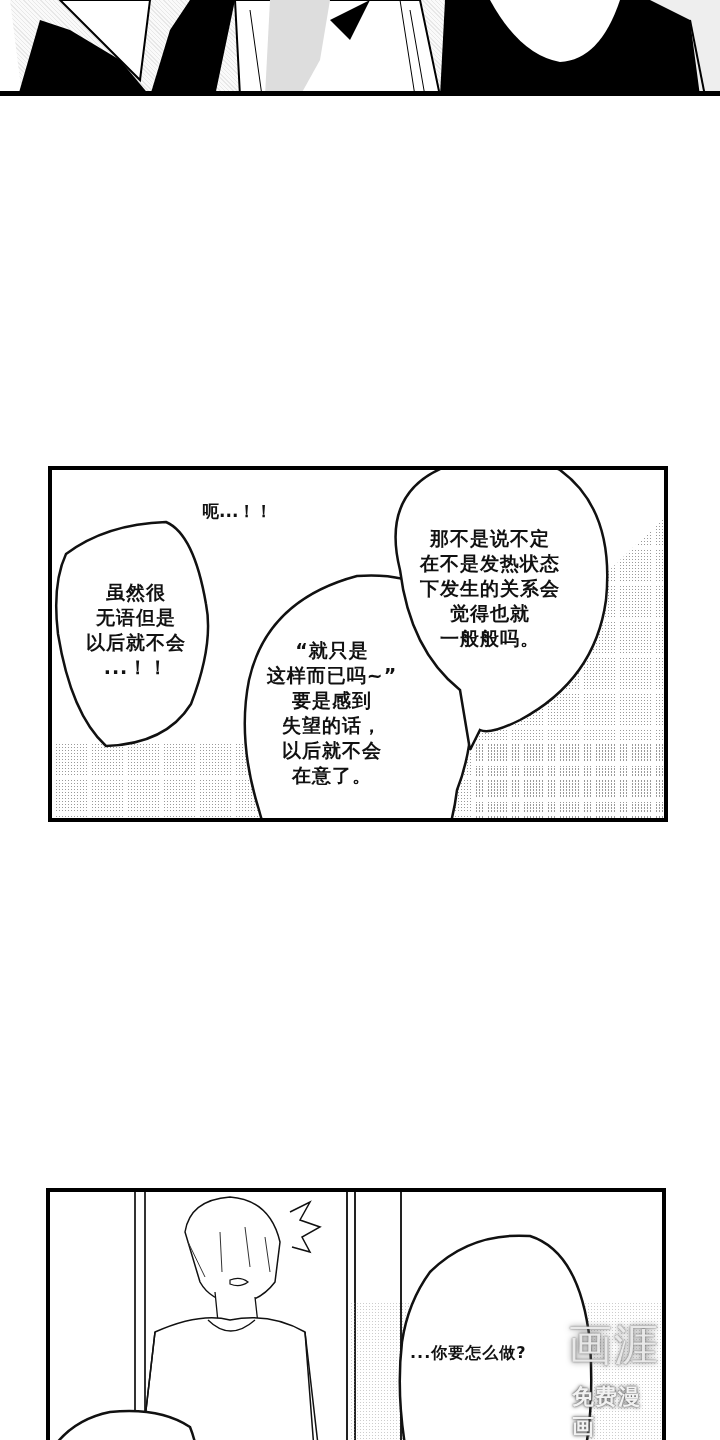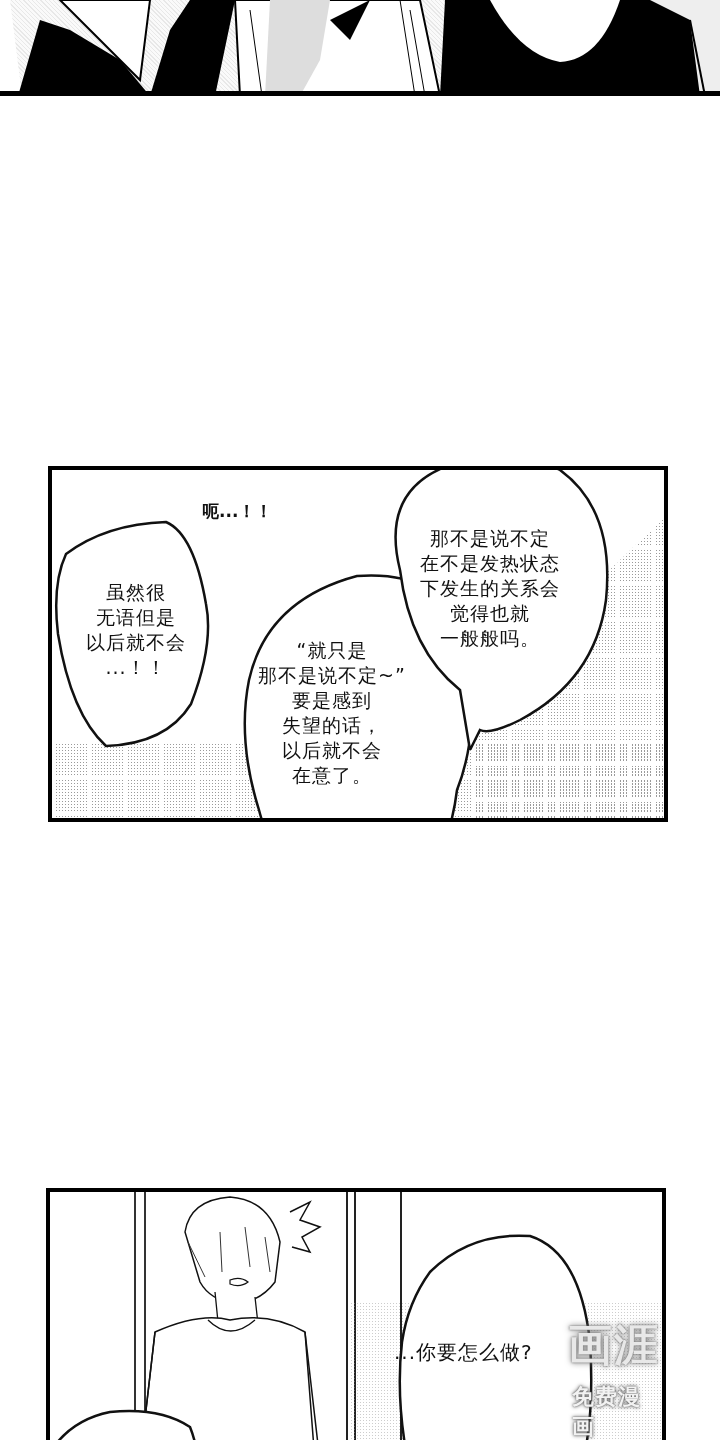--- a/index.html
+++ b/index.html
@@ -18,26 +18,26 @@
   .screentone { position:absolute;
     background-image:
       radial-gradient(#9a9a9a 0.6px, transparent 0.8px);
     background-size:3px 3px; }
   .grid-lines { position:absolute;
     background-image:
       linear-gradient(#fff 0 4px, transparent 4px),
       linear-gradient(90deg,#fff 0 4px, transparent 4px);
     background-size:36px 36px; }
   .balloon-text { position:absolute; text-align:center; font-size:19px; line-height:25px;
-                  font-weight:400; letter-spacing:1px; white-space:pre; color:#111; }
+                  font-weight:700; letter-spacing:1px; white-space:pre; color:#111; }
 
   
   .panel-bot { left:46px; top:1188px; width:620px; height:270px; border:4px solid #000;
                border-bottom:none; box-sizing:border-box; background:#fff; overflow:hidden; }
-  .watermark-logo { position:absolute; font-size:44px; font-weight:700; color:#e8e8e8;
+  .watermark-logo { position:absolute; font-size:44px; font-weight:400; color:#e8e8e8;
                     letter-spacing:2px; text-shadow:0 0 6px #777, 0 0 2px #555; }
   .watermark-sub { position:absolute; font-size:22px; font-weight:600; color:#f2f2f2;
                    text-shadow:0 0 4px #666, 0 0 2px #444; letter-spacing:1px; }
 </style>
 </head>
 <body>
 
 <div class="abs top-panel">
   <svg width="720" height="96" viewBox="0 0 720 96" style="position:absolute;left:0;top:0;">
 
@@ -85,21 +85,21 @@
   <svg class="abs" style="left:318px; top:-20px;" width="250" height="300" viewBox="0 0 250 300">
     <path d="M30,120 Q10,40 80,15 Q140,-5 190,20 Q245,60 236,150 Q225,230 150,270 Q120,285 110,280 L100,300 L90,240 Q40,200 30,120 Z" fill="#fff" stroke="#111" stroke-width="2.5"></path>
   </svg>
   <div class="balloon-text" style="left:350px; top:56px; width:176px;">那不是说不定
 在不是发热状态
 下发生的关系会
 觉得也就
 一般般吗。</div>
 
   <div class="balloon-text" style="left:200px; top:168px; width:160px;">“就只是
-那不是说不定~”
+这样而已吗~”
 要是感到
 失望的话，
 以后就不会
 在意了。</div>
 </div>
 
 <div class="abs panel-bot">
 
   <div class="abs" style="left:84px; top:0; width:2px; height:270px; background:#333;"></div>
   <div class="abs" style="left:94px; top:0; width:2px; height:270px; background:#333;"></div>
@@ -115,21 +115,21 @@
     <path d="M105,100 L110,150 L150,150 L145,105" fill="#fff" stroke="#111" stroke-width="1.3"></path>
     <path d="M45,140 Q90,120 120,128 Q160,120 195,140 L205,270 L30,270 Z" fill="#fff" stroke="#111" stroke-width="1.5"></path>
     <path d="M98,128 Q120,150 145,128" fill="none" stroke="#111" stroke-width="1.3"></path>
     <path d="M45,140 L30,270 M195,140 L210,270" stroke="#111" stroke-width="1.5"></path>
     <path d="M180,20 L200,10 L190,28 L210,35 L192,45 L200,60 L182,55" fill="none" stroke="#111" stroke-width="1.5"></path>
   </svg>
 
   <svg class="abs" style="left:340px; top:30px;" width="220" height="250" viewBox="0 0 220 250">
     <path d="M40,50 Q80,10 140,14 Q190,30 200,120 Q205,200 190,250 L20,250 Q5,180 12,120 Q18,80 40,50 Z" fill="#fff" stroke="#111" stroke-width="2.5"></path>
   </svg>
-  <div class="balloon-text" style="left:344px; top:148px; width:180px; text-align:left; font-size:20px;">...你要怎么做?</div>
+  <div class="balloon-text" style="left:360px; top:148px; width:180px; text-align:left; font-size:16px;">...你要怎么做?</div>
 
   <svg class="abs" style="left:-20px; top:210px;" width="200" height="80" viewBox="0 0 200 80">
     <path d="M10,70 Q30,20 80,10 Q130,5 160,25 Q170,50 168,80 L10,80 Z" fill="#fff" stroke="#111" stroke-width="2.5"></path>
   </svg>
 
   <div class="watermark-logo" style="left:518px; top:124px;">画涯</div>
   <div class="watermark-sub" style="left:522px; top:190px;">免费漫画</div>
 </div>
 
 </body></html>

